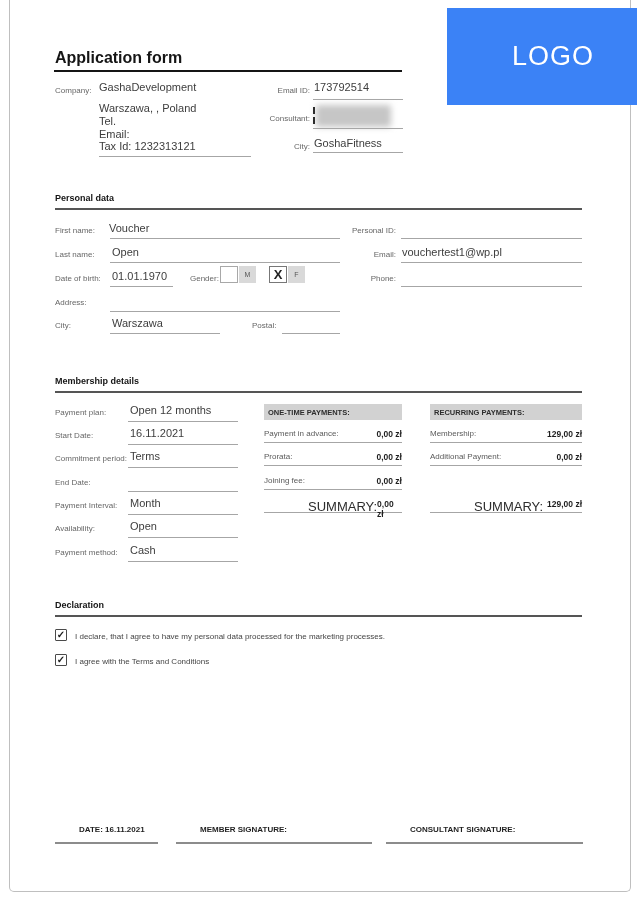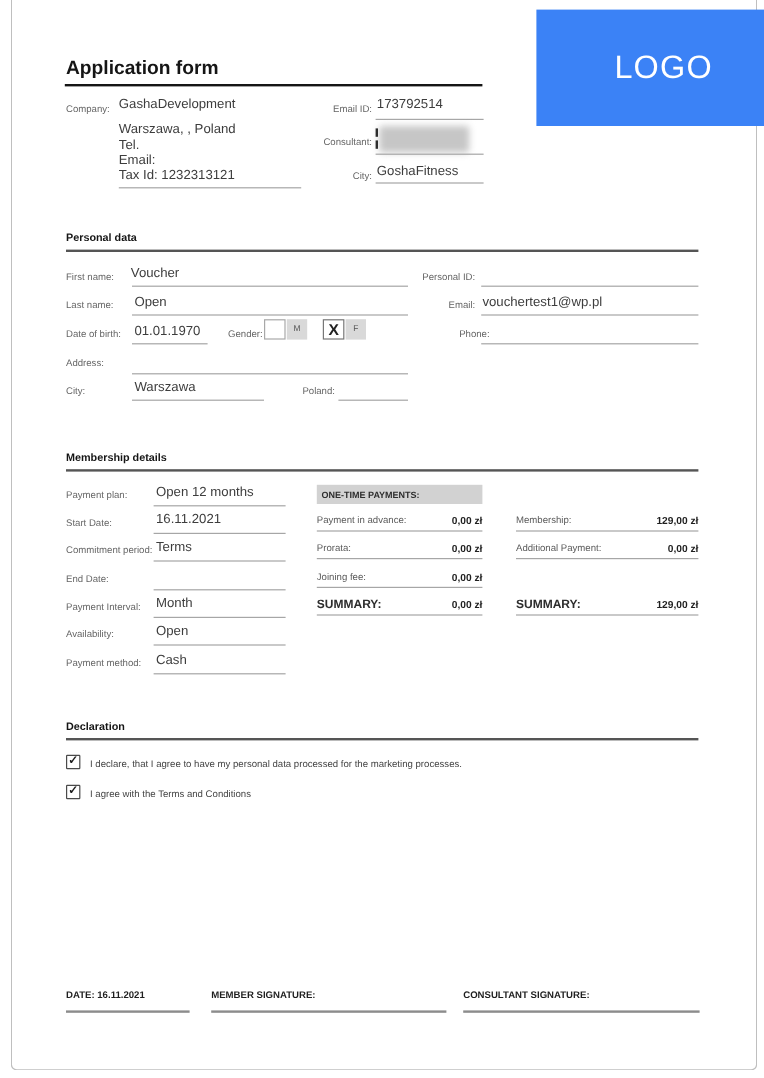--- a/index.html
+++ b/index.html
@@ -51,29 +51,29 @@
     font-size:7.5px;font-weight:bold;color:#2d2d2d;
     display:flex;align-items:center;padding-left:4px;box-sizing:border-box;
   }
   .payrow{
     position:absolute;left:0;right:0;height:13px;
     border-bottom:1px solid #a6a6a6;
     display:flex;justify-content:space-between;align-items:flex-start;
   }
   .payrow .pl{font-size:8px;color:#5a5a5a;}
   .payrow .pv{font-size:8.5px;font-weight:bold;color:#1f1f1f;}
-  .payrow.summary .pl{font-weight:bold;color:#2d2d2d;font-size:10px;}
+  .payrow.summary .pl{font-weight:normal;color:#2d2d2d;font-size:13px;margin-left:44px;}
   .decl-check{
     position:absolute;width:12px;height:12px;background:#ffffff;
     border:1.5px solid #4a4a4a;border-radius:1px;box-sizing:border-box;
     display:flex;align-items:center;justify-content:center;
     font-size:10px;font-weight:bold;color:#1a1a1a;line-height:1;
   }
   .decl-text{position:absolute;font-size:8px;color:#444444;white-space:nowrap;}
-  .sig-label{position:absolute;font-size:8px;font-weight:bold;color:#1f1f1f;white-space:nowrap;}
+  .sig-label{position:absolute;font-size:8px;font-weight:bold;color:#1f1f1f;white-space:nowrap;margin-left:24px;}
   .sig-line{position:absolute;border-top:2px solid #8c8c8c;height:0;}
 </style>
 </head>
 <body>
 
 <div class="page-border"></div>
 
 <div class="logo">
   <span>LOGO</span>
 </div>
@@ -127,32 +127,32 @@
 <div class="ul" style="left:110px;top:286px;width:63px"></div>
 <span class="lbl" style="left:190px;top:274px">Gender:</span>
 <div class="gcheck" style="left:220px;top:266px">
     <span class="gx"></span>
   </div>
 <div class="gtag" style="left:239px;top:266px">M</div>
 <div class="gcheck" style="left:269px;top:266px;border-color:#777777">
     <span class="gx">X</span>
   </div>
 <div class="gtag" style="left:288px;top:266px">F</div>
-<span class="lbl r" style="left:312px;top:274px;width:96px">Phone:</span>
+<span class="lbl r" style="left:300px;top:274px;width:96px">Phone:</span>
 <span class="val" style="left:402px;top:270px"></span>
 <div class="ul" style="left:401px;top:286px;width:181px"></div>
 
 <span class="lbl" style="left:55px;top:298px">Address:</span>
 <span class="val" style="left:112px;top:294px"></span>
 <div class="ul" style="left:110px;top:311px;width:230px"></div>
 
 <span class="lbl" style="left:55px;top:321px">City:</span>
 <span class="val" style="left:112px;top:317px">Warszawa</span>
 <div class="ul" style="left:110px;top:333px;width:110px"></div>
-<span class="lbl" style="left:252px;top:321px">Poland:</span>
+<span class="lbl" style="left:252px;top:321px">Postal:</span>
 <span class="val" style="left:286px;top:317px"></span>
 <div class="ul" style="left:282px;top:333px;width:58px"></div>
 
 <div class="sect-title" style="left:55px;top:376px">Membership details</div>
 <div class="sect-rule" style="left:55px;top:391px;width:527px"></div>
 
 <span class="lbl" style="left:55px;top:408px">Payment plan:</span>
 <span class="val" style="left:130px;top:404px">Open 12 months</span>
 <div class="ul" style="left:128px;top:421px;width:110px"></div>
 
@@ -194,20 +194,21 @@
     <span class="pl">Joining fee:</span>
     <span class="pv">0,00 zł</span>
   </div>
   <div class="payrow summary" style="top:95px">
     <span class="pl">SUMMARY:</span>
     <span class="pv">0,00 zł</span>
   </div>
 </div>
 
 <div class="paycol" style="left:430px;top:404px;width:152px;height:115px">
+  <div class="paybar">RECURRING PAYMENTS:</div>
   <div class="payrow" style="top:25px">
     <span class="pl">Membership:</span>
     <span class="pv">129,00 zł</span>
   </div>
   <div class="payrow" style="top:48px">
     <span class="pl">Additional Payment:</span>
     <span class="pv">0,00 zł</span>
   </div>
   <div class="payrow summary" style="top:95px">
     <span class="pl">SUMMARY:</span>

